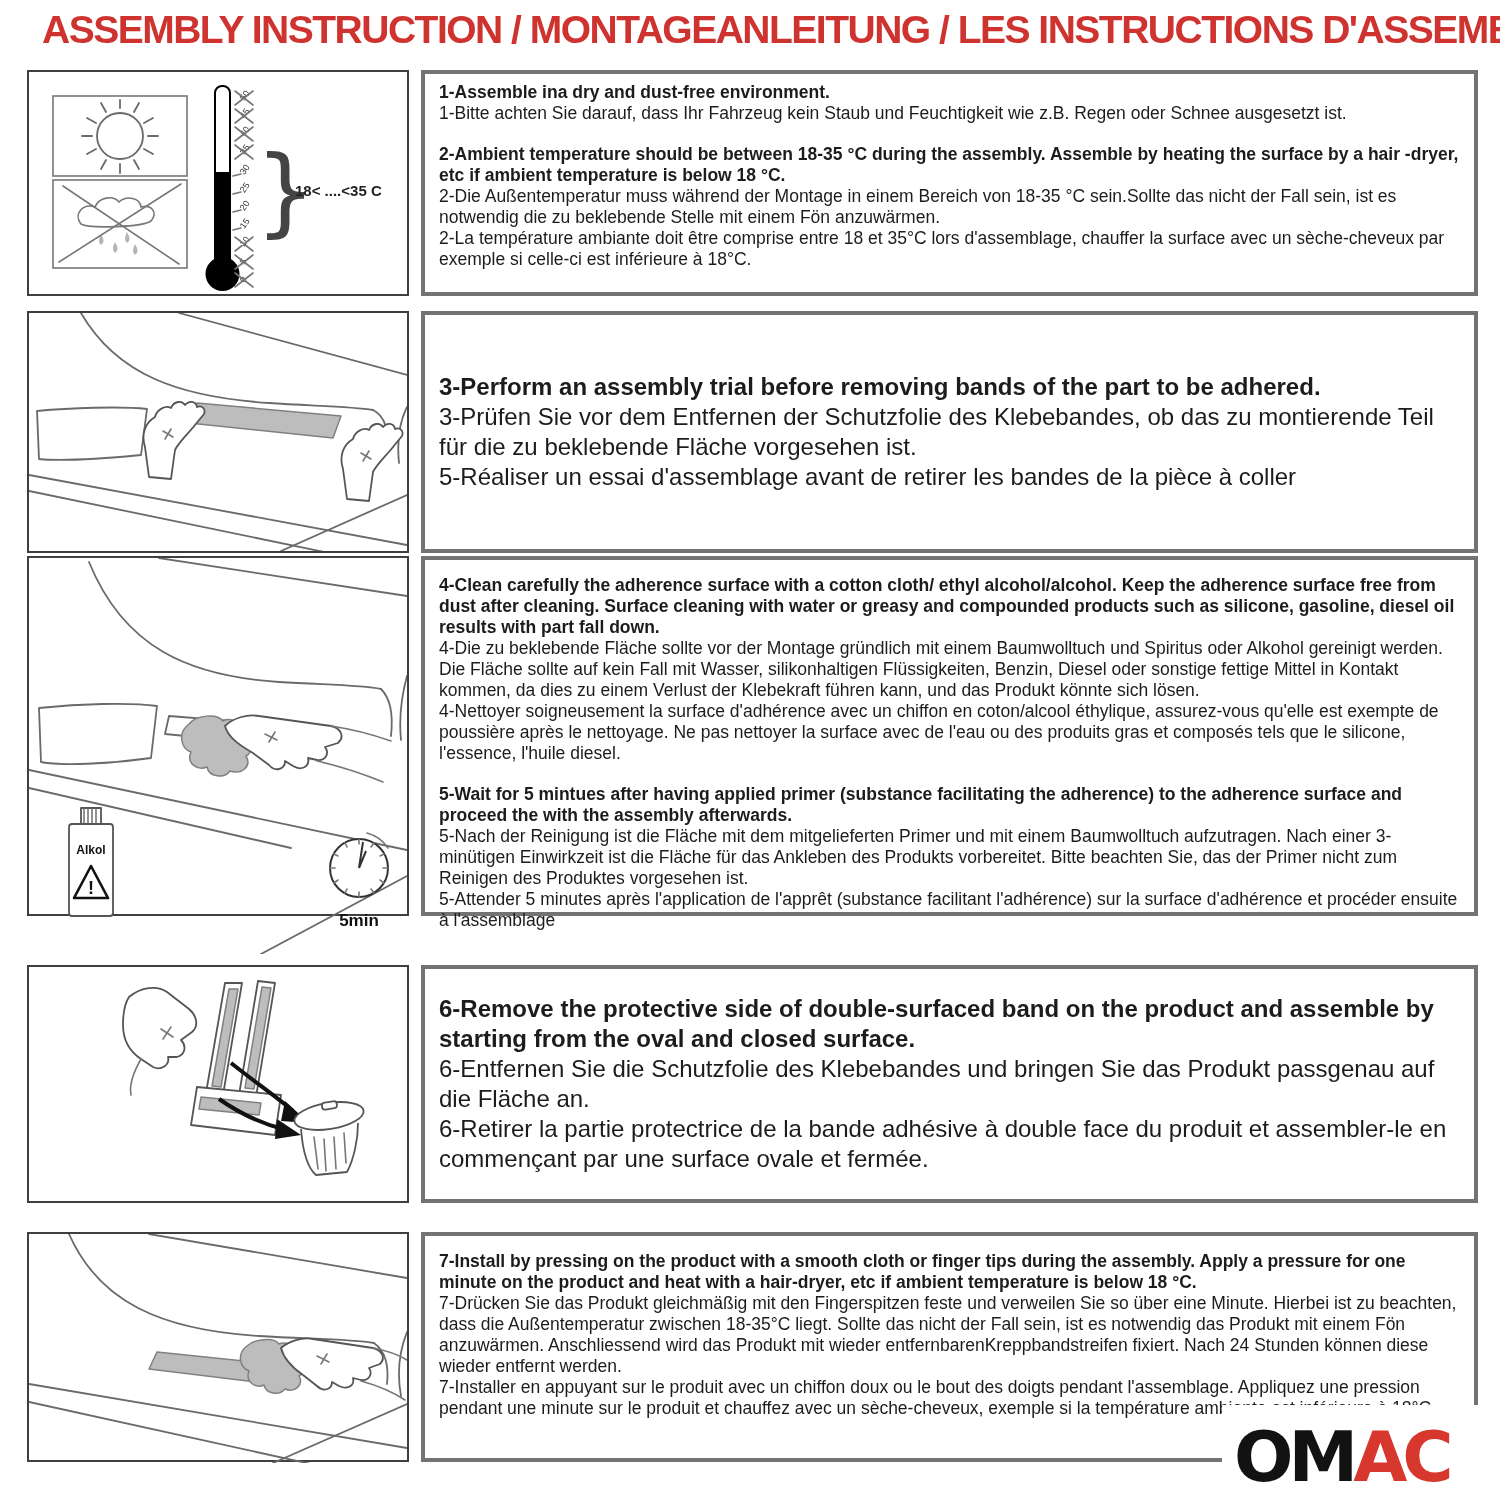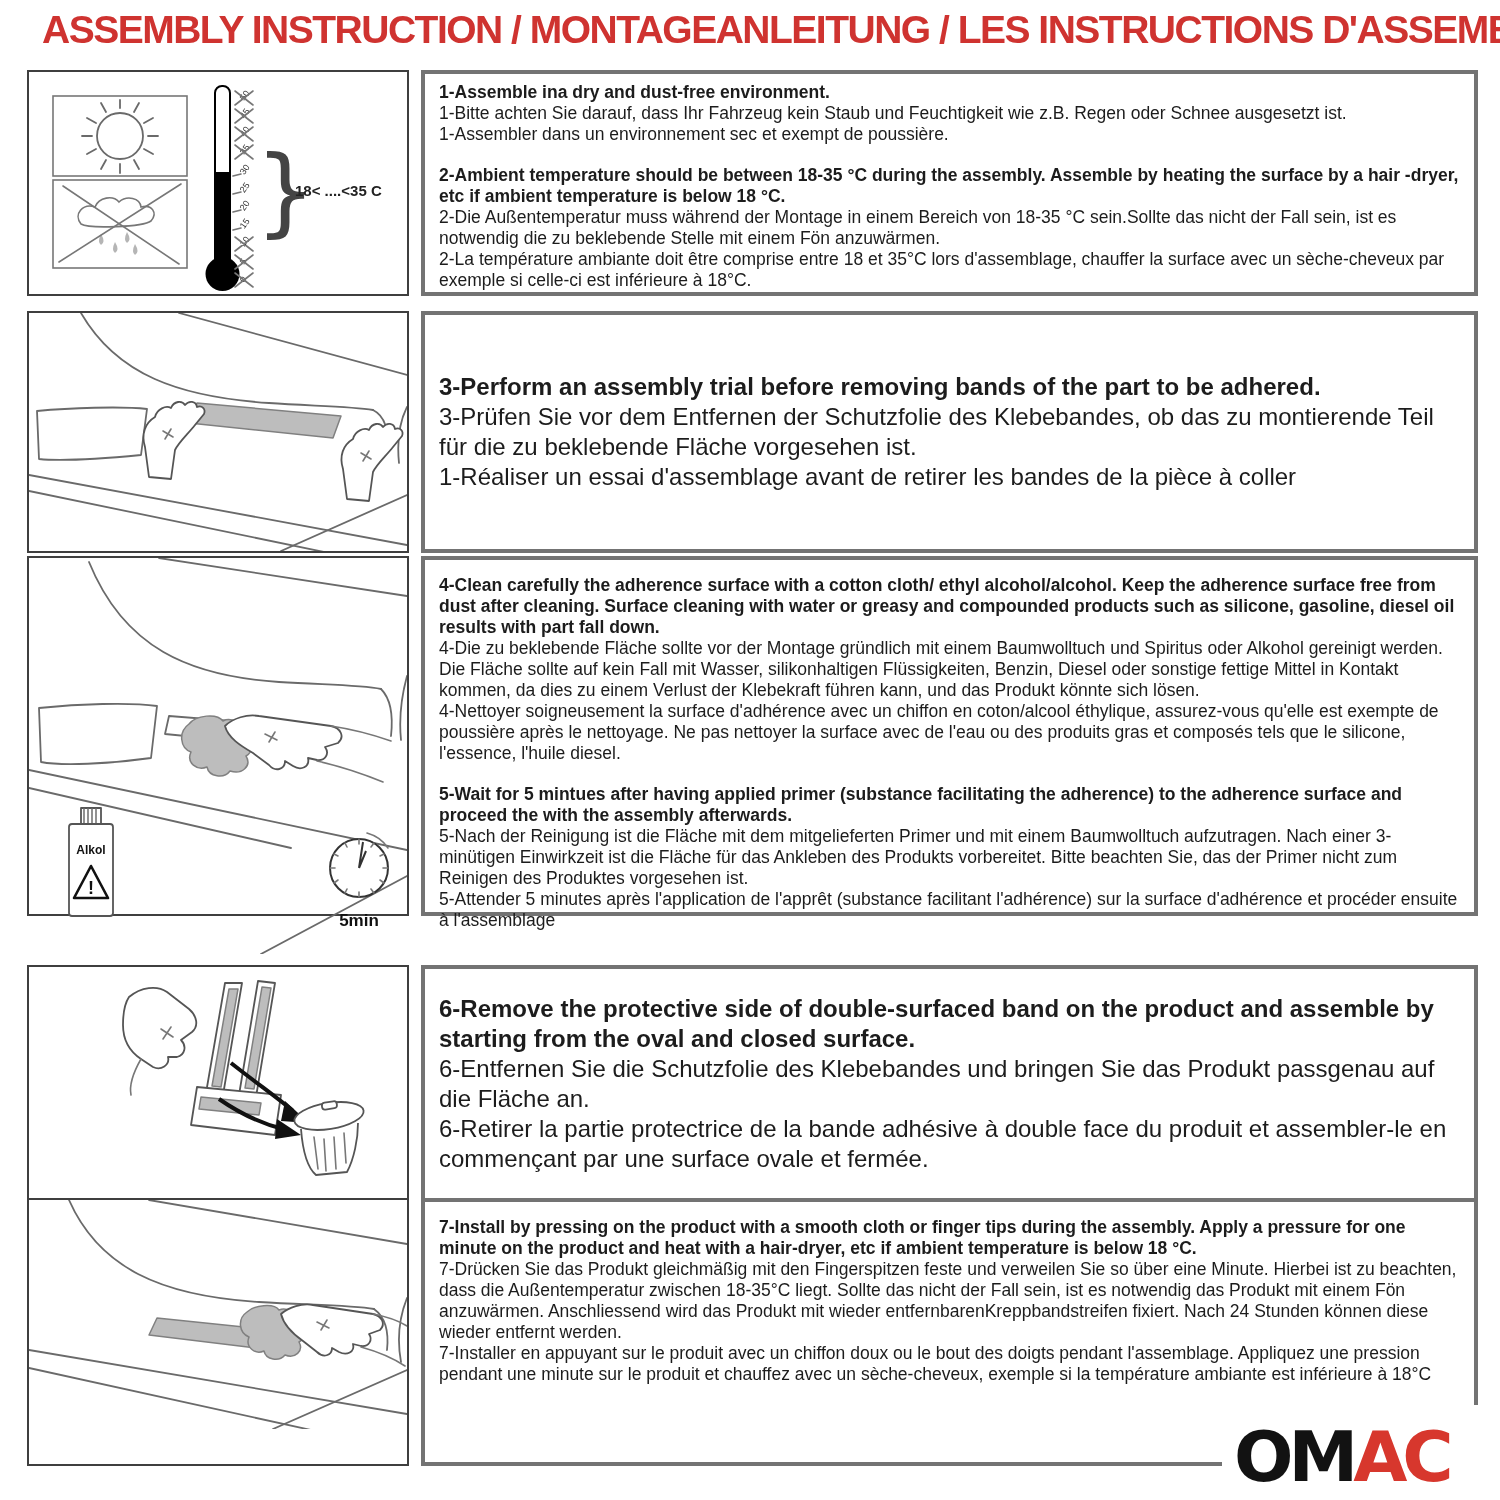--- a/index.html
+++ b/index.html
@@ -6,21 +6,21 @@
   body{width:1500px;height:1500px;position:relative;overflow:hidden;
        font-family:"Liberation Sans","DejaVu Sans",sans-serif;color:#1c1c1c;}
   .page-title{position:absolute;left:42px;top:8px;font-size:39px;font-weight:bold;
        letter-spacing:-1.5px;color:#cf3330;white-space:nowrap;}
   .lbox{position:absolute;left:27px;width:382px;border:2px solid #3f3f3f;
         background:#fff;box-sizing:border-box;}
   .rbox{position:absolute;left:421px;width:1057px;border:4px solid #737373;
         background:#fff;box-sizing:border-box;}
   .r1{top:70px;height:226px;}  .r2{top:311px;height:242px;}
   .r3{top:540px;height:360px;margin-top:16px;} .r4{top:965px;height:238px;}
-  .r5{top:1198px;height:268px;}
+  .r5{top:1232px;height:230px;}
   .rbox.pad-s{padding:8px 14px 0 14px;}
   .rbox.pad-m{padding:15px 14px 0 14px;}
   .rbox.center{display:flex;flex-direction:column;justify-content:center;padding:0 14px;}
   p{margin:0;}
   .txt-s{font-size:17.5px;line-height:21px;}
   .txt-l{font-size:24px;line-height:30px;}
   .b{font-weight:bold;}
   .gap{margin-top:20px;}
   svg{display:block;}
   .s{stroke:#6a6a6a;fill:none;stroke-width:1.8;stroke-linecap:round;stroke-linejoin:round;}
@@ -80,21 +80,20 @@
         <path class="s2" d="M 206,165 L 224,179 M 206,179 L 224,165 M 206,183 L 224,197 M 206,197 L 224,183 M 206,201 L 224,215 M 206,215 L 224,201"></path>
       </g>
       <text class="brace" x="226" y="152">}</text>
       <text class="therm-label" x="266" y="124">18&lt; ....&lt;35 C</text>
     </g>
   </svg>
 </div>
 <div class="rbox r1 pad-s txt-s">
   <p class="b">1-Assemble ina dry and dust-free environment.</p>
   <p>1-Bitte achten Sie darauf, dass Ihr Fahrzeug kein Staub und Feuchtigkeit wie z.B. Regen oder Schnee ausgesetzt ist.</p>
-  <p>1-Assembler dans un environnement sec et exempt de poussière.</p>
   <p class="b gap">2-Ambient temperature should be between 18-35 °C  during the assembly. Assemble by heating the surface by a hair -dryer, etc if ambient temperature is below 18 °C.</p>
   <p>2-Die Außentemperatur muss während der Montage in einem Bereich von 18-35 °C  sein.Sollte das nicht der Fall sein, ist es notwendig die zu beklebende Stelle mit einem Fön anzuwärmen.</p>
   <p>2-La température ambiante doit être comprise entre 18 et 35°C lors d'assemblage, chauffer la surface avec un sèche-cheveux par exemple si celle-ci est inférieure à 18°C.</p>
 </div>
 
 <div class="lbox r2">
   <svg width="378" height="238" viewBox="0 0 378 238">
     <g>
       <path class="s" d="M 52,0 C 88,62 150,84 240,90 C 280,93 322,93 344,97"></path>
       <path class="s" d="M 150,0 L 378,62"></path>
@@ -112,21 +111,21 @@
     </g>
     <g>
       <path class="sf" d="M 318,186 L 314,156 C 310,143 314,132 324,126 C 326,118 335,114 340,117 C 343,110 351,109 354,114 C 358,109 365,110 366,116 C 371,114 375,118 373,123 L 364,134 C 356,144 348,151 344,159 L 340,188 Z"></path>
       <path class="s2" d="M 332,140 L 342,146 M 340,138 L 334,148"></path>
     </g>
   </svg>
 </div>
 <div class="rbox r2 center txt-l">
   <p class="b">3-Perform an assembly trial before removing bands of the part to be adhered.</p>
   <p>3-Prüfen Sie vor dem Entfernen der Schutzfolie des Klebebandes, ob das zu montierende Teil für die zu beklebende Fläche vorgesehen ist.</p>
-  <p>1-Réaliser un essai d'assemblage avant de retirer les bandes de la pièce à coller</p>
+  <p>5-Réaliser un essai d'assemblage avant de retirer les bandes de la pièce à coller</p>
 </div>
 
 <div class="lbox r3">
   <svg width="378" height="396" viewBox="0 0 378 396">
     <g>
       <path class="s" d="M 60,4 C 95,90 160,118 250,124 C 300,127 332,127 352,131"></path>
       <path class="s" d="M 130,0 L 378,38"></path>
       <path class="s" d="M 352,131 C 362,141 364,160 362,178"></path>
       <path class="s" d="M 378,118 C 372,140 370,162 372,182"></path>
       <path class="s" d="M 10,150 C 50,146 100,144 128,148 L 122,200 C 80,206 32,208 12,204 Z"></path>

